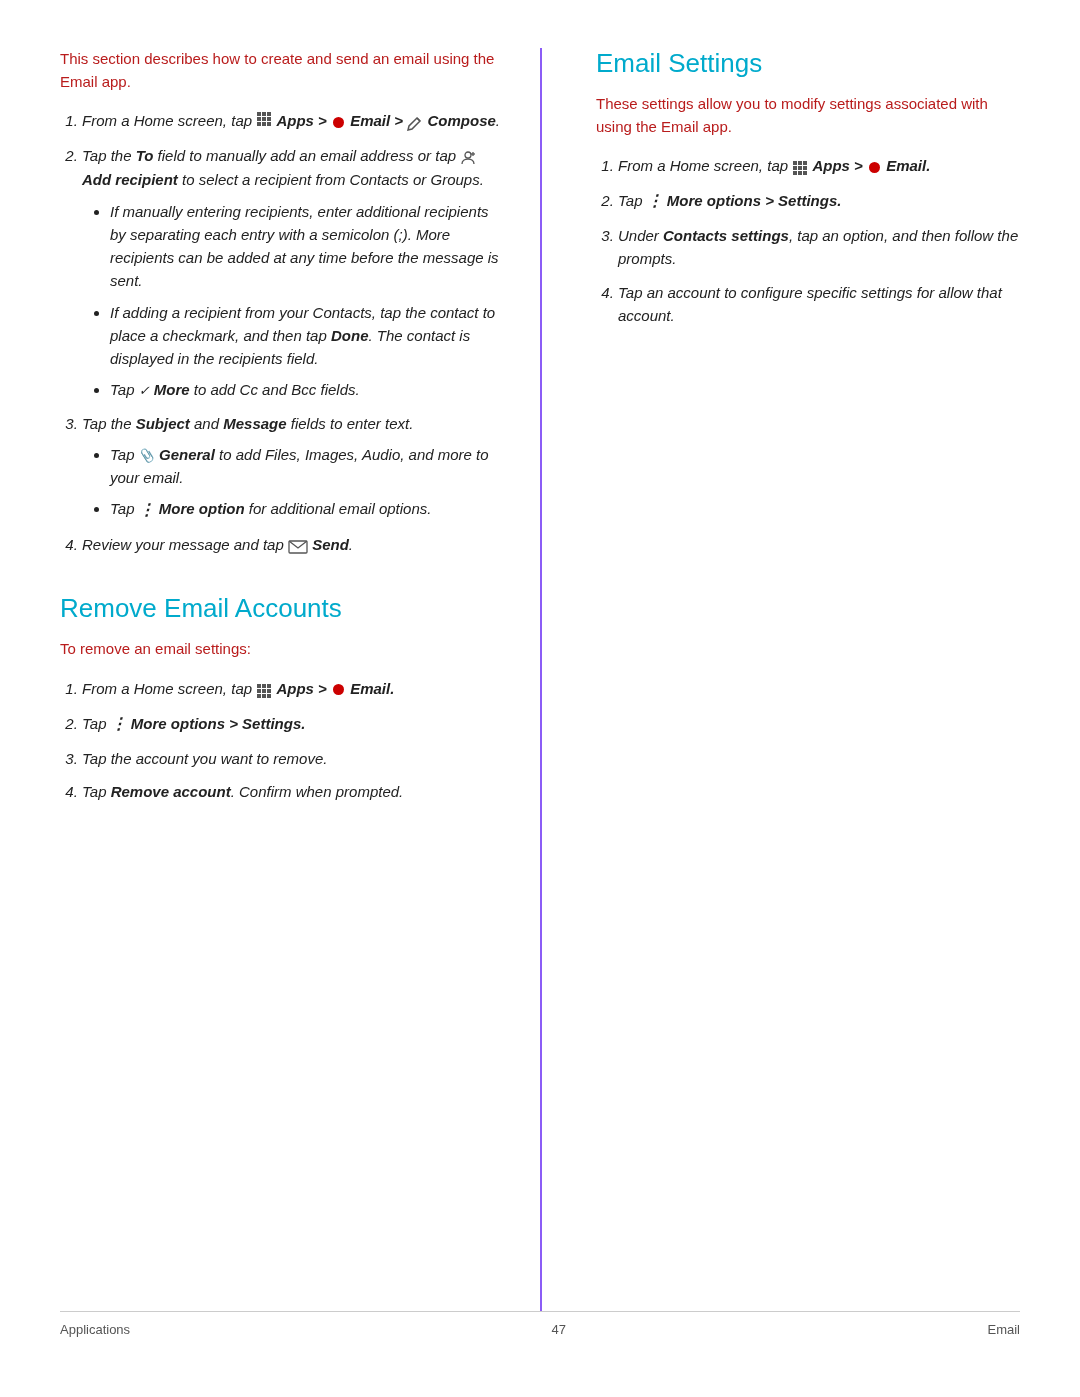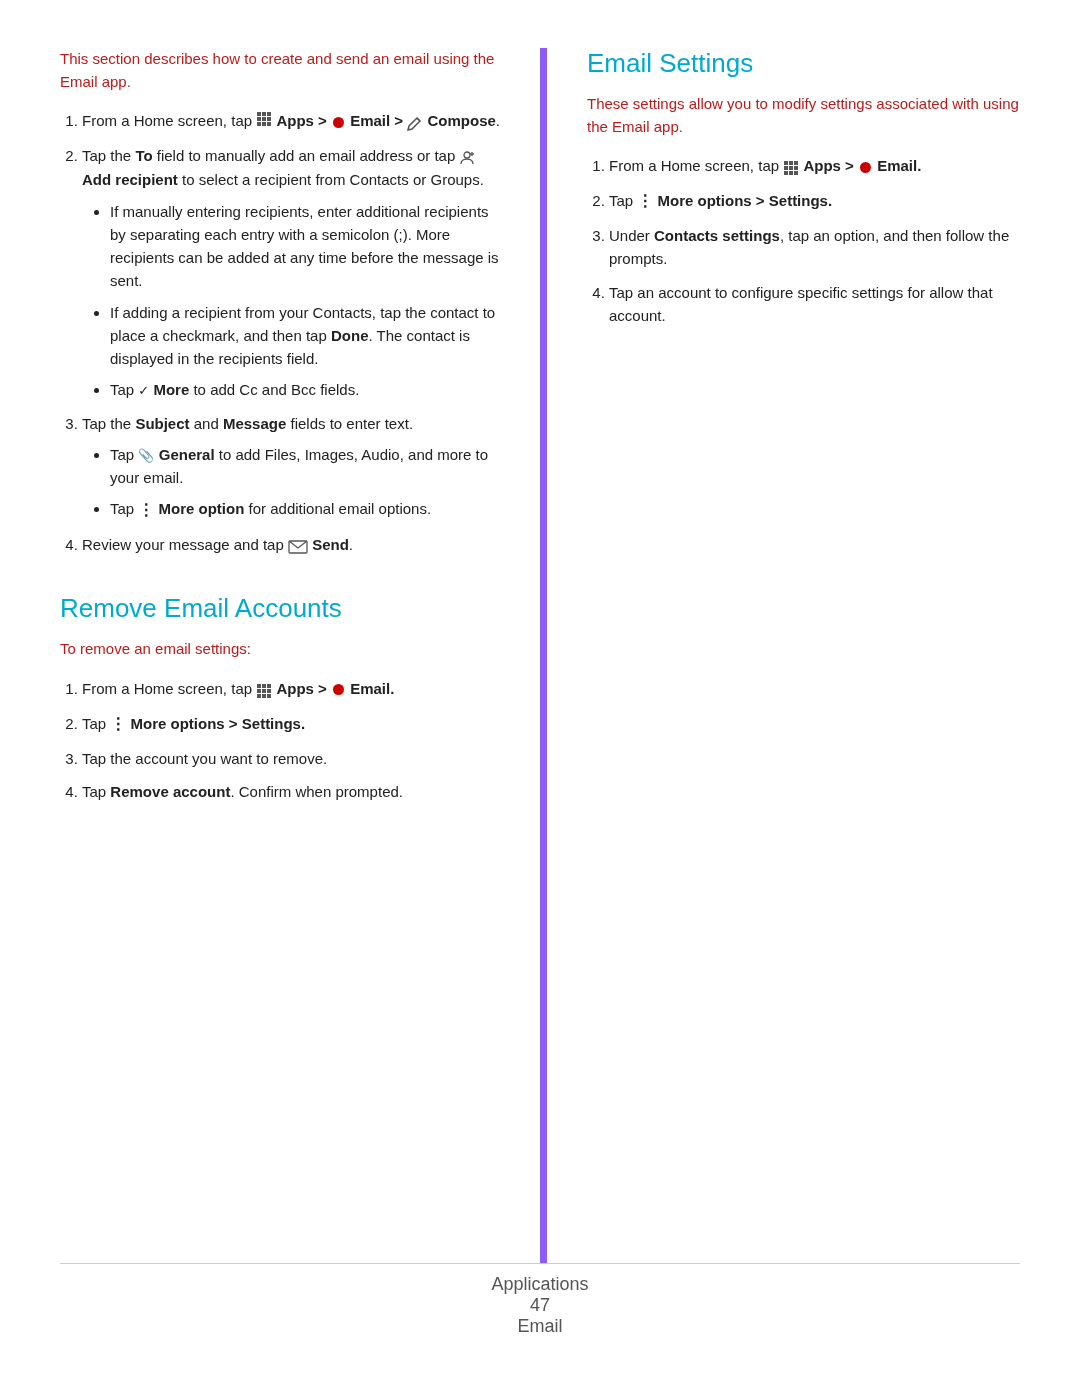--- a/index.html
+++ b/index.html
@@ -24,66 +24,67 @@
       flex-direction: row;
       gap: 0;
       flex: 1;
     }
     .col-left {
       width: 50%;
       padding-right: 40px;
     }
     .col-right {
       width: 50%;
-      padding-left: 40px;
-      border-left: 7px solid #8b5cf6;
+      padding-left: 54px;
+      border-left: 2px solid #8b5cf6;
     }
     h2.section-title {
       font-size: 26px;
       font-weight: normal;
       color: #00aacc;
       margin-bottom: 14px;
     }
     .section-intro {
       font-size: 15px;
       color: #b91c1c;
       margin-bottom: 16px;
       line-height: 1.5;
     }
     ol {
       padding-left: 22px;
       margin-bottom: 10px;
     }
     ol li {
       margin-bottom: 10px;
       line-height: 1.55;
+      font-style: italic;
     }
     ul {
       padding-left: 28px;
       margin-top: 8px;
       margin-bottom: 4px;
     }
     ul li {
       margin-bottom: 8px;
       line-height: 1.55;
       list-style-type: disc;
     }
     .bold { font-weight: bold; }
     .remove-section {
       margin-top: 36px;
     }
     .footer {
       display: flex;
-      flex-direction: column;
+      flex-direction: row;
       justify-content: space-between;
-      align-items: center;
+      align-items: flex-start;
       border-top: 1px solid #ccc;
       margin-top: auto;
       padding-top: 10px;
-      font-size: 18px;
+      font-size: 13px;
       color: #555;
     }
     .inline-icon {
       display: inline-block;
       vertical-align: middle;
     }
   </style>
 </head>
 <body>
 

